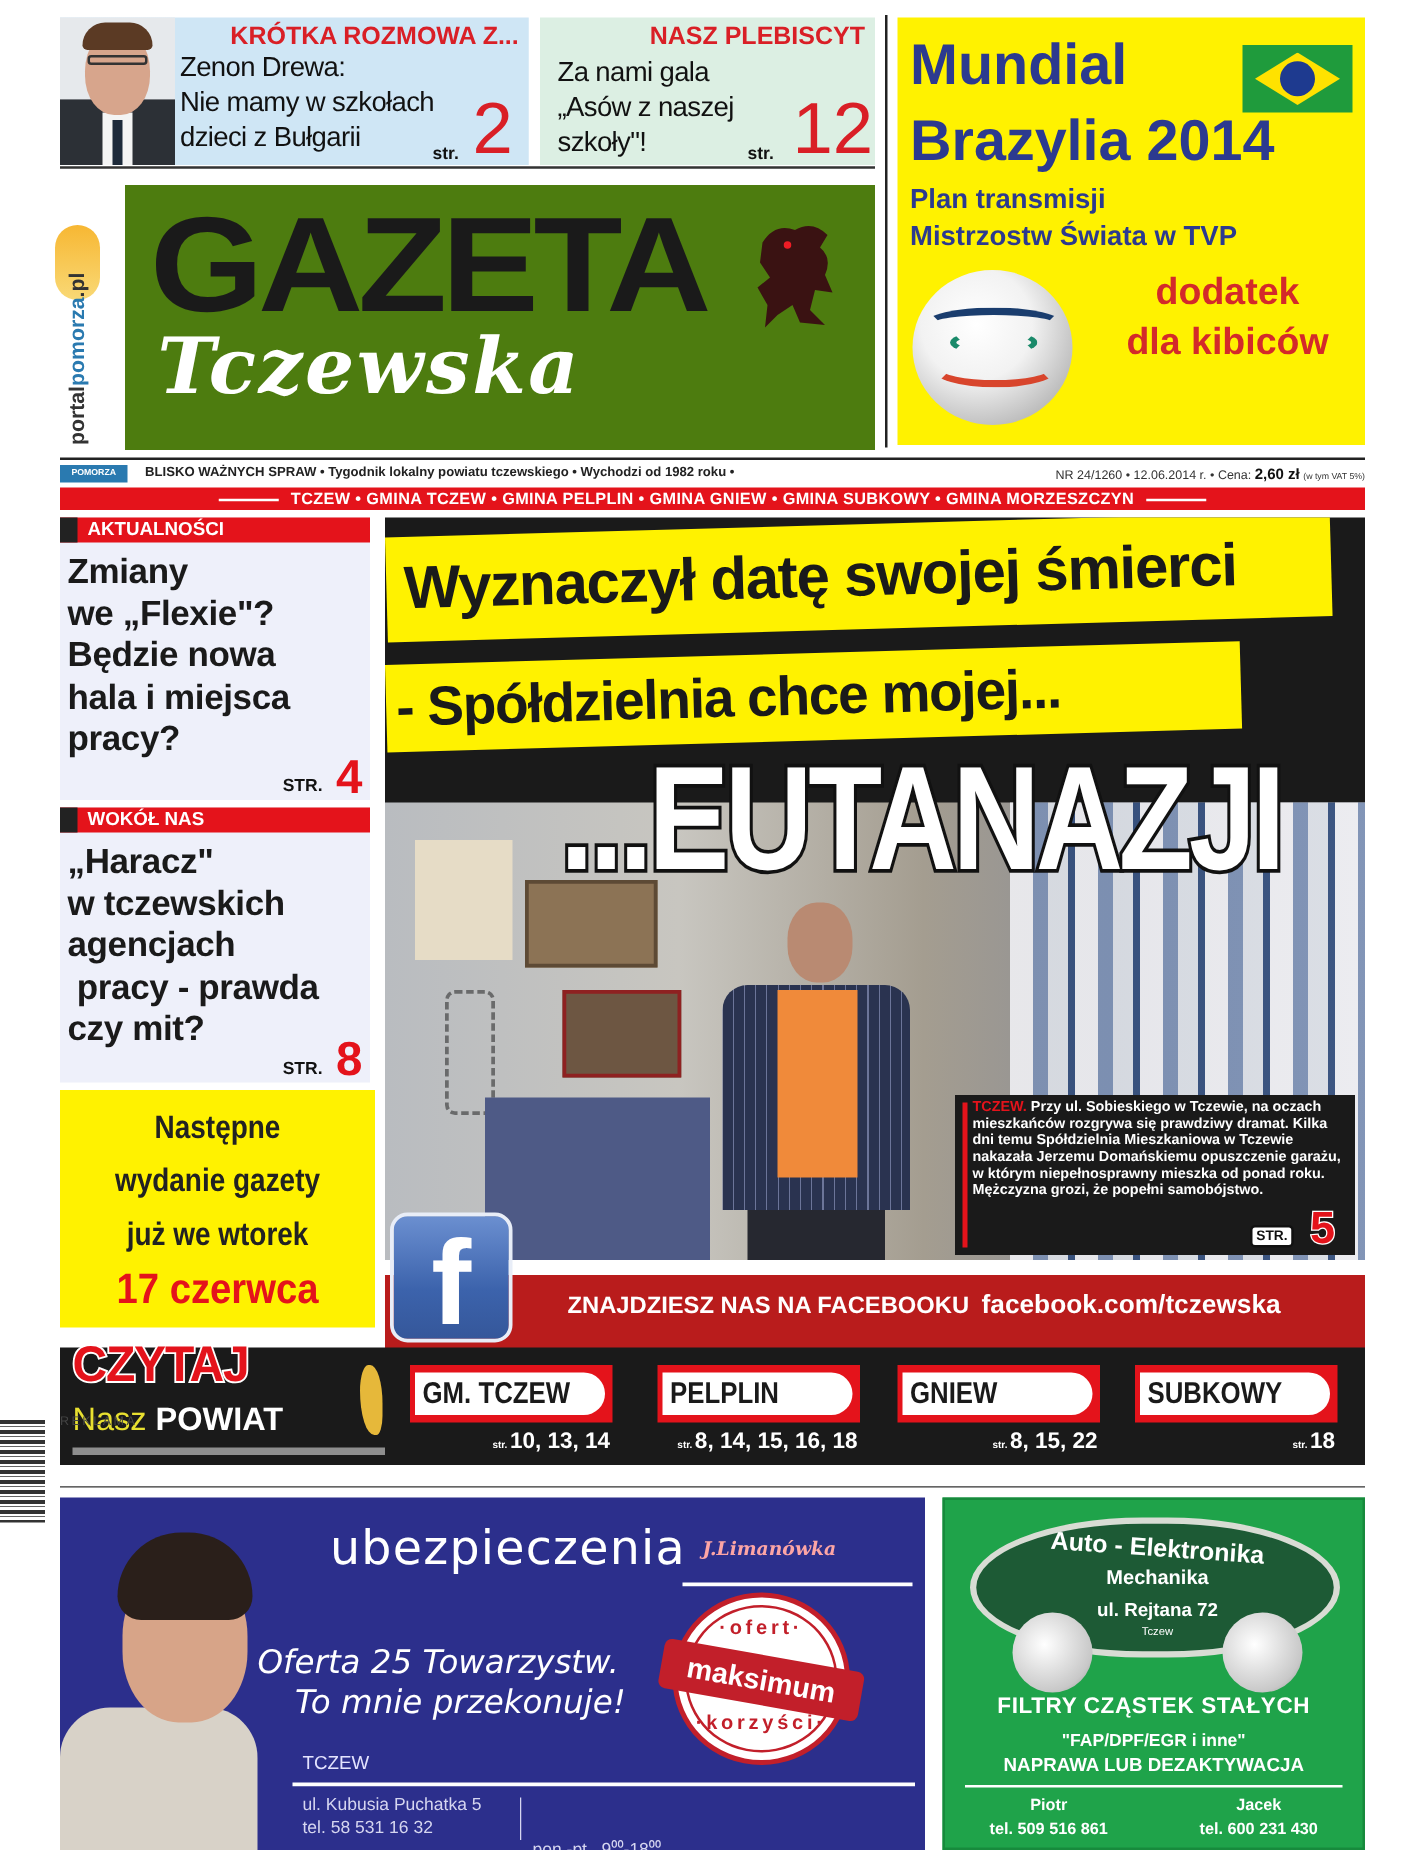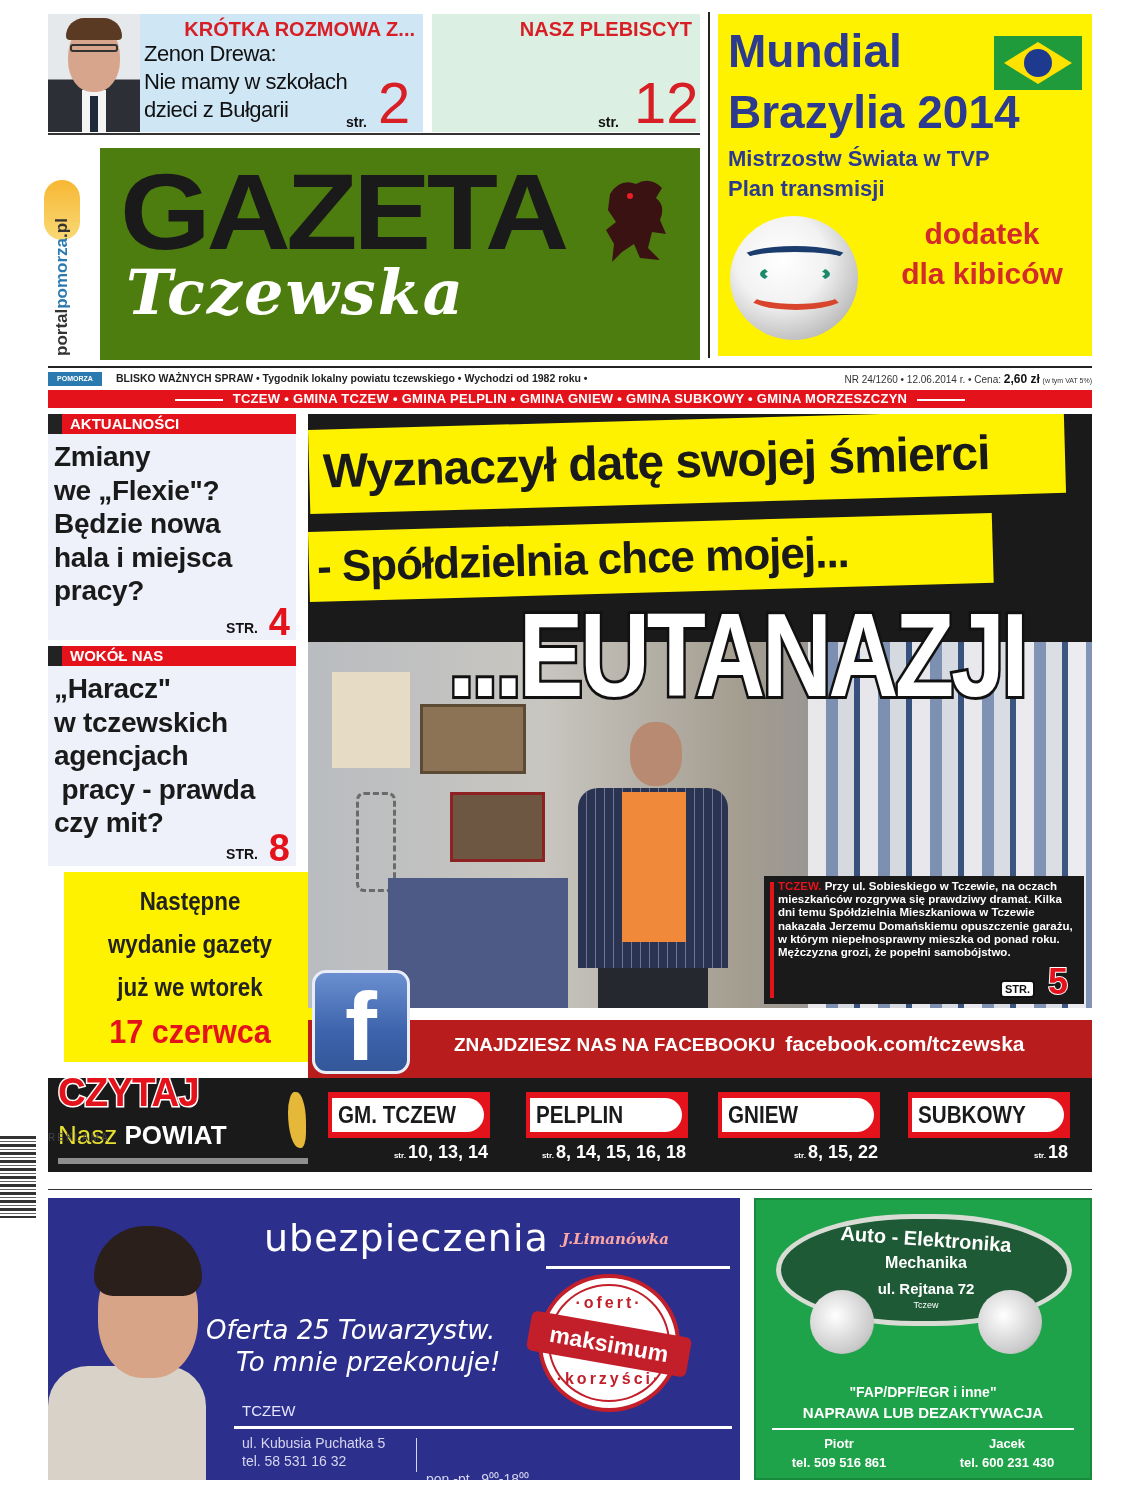--- a/index.html
+++ b/index.html
@@ -65,21 +65,21 @@
   
   .left-card { position: absolute; left: 48px; width: 248px; background: #eef0fa; }
   .card-1 { top: 414px; height: 226px; }
   .card-2 { top: 646px; height: 220px; }
   .section-label { position: absolute; left: 0; top: 0; width: 248px; height: 20px; background: #e4131b; }
   .section-label .blk { position: absolute; left: 0; top: 0; width: 14px; height: 20px; background: #222; }
   .section-label span.txt { position: absolute; left: 22px; top: 1px; color: #fff; font-weight: bold; font-size: 15px; }
   .card-head { position: absolute; left: 6px; top: 26px; font-weight: bold; font-size: 28px; line-height: 33.5px; color: #1a1a1a; letter-spacing: -0.3px; }
   .card-str { position: absolute; right: 38px; bottom: 4px; font-weight: bold; font-size: 14px; color: #111; }
   .card-num { position: absolute; right: 6px; bottom: -4px; font-weight: bold; font-size: 38px; color: #e4131b; line-height: 44px; }
-  .next-issue { position: absolute; left: 48px; top: 872px; width: 252px; height: 190px; background: #fff200; text-align: center; margin-left: 16px; }
+  .next-issue { position: absolute; left: 48px; top: 872px; width: 252px; height: 190px; background: #fff200; text-align: center; }
   .next-issue .lines { position: absolute; left: 0; top: 8px; width: 252px; font-weight: bold; font-size: 26px; line-height: 43px; color: #222; font-family: "Liberation Sans Narrow", "Liberation Sans", sans-serif; transform: scaleX(0.86); }
   .next-issue .date { position: absolute; left: 0; top: 140px; width: 252px; font-weight: bold; font-size: 34px; color: #e4131b; transform: scaleX(0.9); }
 
   
   .main-photo { position: absolute; left: 308px; top: 414px; width: 784px; height: 594px; background: #1a1a1a; overflow: hidden; }
   .photo-scene { position: absolute; left: 0; top: 228px; width: 784px; height: 366px; background: linear-gradient(90deg, #b9bcc0 0%, #c8c6c0 30%, #a49d90 55%, #8d8f96 75%, #c9c9cf 100%); }
   .scene-cabinet { position: absolute; left: 24px; top: 30px; width: 78px; height: 96px; background: #e6dcc6; }
   .scene-shelf { position: absolute; left: 112px; top: 62px; width: 106px; height: 70px; background: #8c7355; border: 3px solid #5d4a35; }
   .scene-frame { position: absolute; left: 142px; top: 150px; width: 95px; height: 70px; background: #6d5642; border: 3px solid #8e2121; }
   .scene-bed { position: absolute; left: 80px; top: 236px; width: 180px; height: 130px; background: #4e5a86; }
@@ -185,20 +185,25 @@
     <div>Zenon Drewa:</div>
     <div>Nie mamy w szkołach</div>
     <div>dzieci z Bułgarii</div>
   </div>
   <div class="str">str.</div>
   <div class="num">2</div>
 </div>
 
 <div class="teaser teaser-2">
   <div class="kicker">NASZ PLEBISCYT</div>
+  <div class="head">
+    <div>Za nami gala</div>
+    <div>„Asów z naszej</div>
+    <div>szkoły"!</div>
+  </div>
   <div class="str">str.</div>
   <div class="num">12</div>
 </div>
 <div class="teaser-rule"></div>
 <div class="top-vrule"></div>
 
 <div class="portal-sun"></div>
 <div class="portal-text">
   <span>portal</span><span class="accent">pomorza</span><span>.pl</span>
 </div>
@@ -213,22 +218,22 @@
 </div>
 
 <div class="mundial">
   <div class="t1">Mundial</div>
   <div class="flag">
       <div class="diamond"></div>
       <div class="globe"></div>
     </div>
   <div class="t2">Brazylia 2014</div>
   <div class="t3">
+    <div>Plan transmisji</div>
     <div>Mistrzostw Świata w TVP</div>
-    <div>Plan transmisji</div>
   </div>
   <div class="ball">
       <div class="s1"></div>
       <div class="s2"></div>
       <div class="s3"></div>
     </div>
   <div class="t4">
     <div>dodatek</div>
     <div>dla kibiców</div>
   </div>
@@ -391,20 +396,21 @@
 <div class="auto-ad">
   <div class="car">
     <div class="body"></div>
     <div class="wheel w1"></div>
     <div class="wheel w2"></div>
     <div class="t1">Auto - Elektronika</div>
     <div class="t2">Mechanika</div>
     <div class="t3">ul. Rejtana 72</div>
     <div class="t4">Tczew</div>
   </div>
+  <div class="auto-l1">FILTRY CZĄSTEK STAŁYCH</div>
   <div class="auto-l2">"FAP/DPF/EGR i inne"</div>
   <div class="auto-l3">NAPRAWA LUB DEZAKTYWACJA</div>
   <div class="auto-rule"></div>
   <div class="contact c1">
     <div>Piotr</div>
     <div>tel. 509 516 861</div>
   </div>
   <div class="contact c2">
     <div>Jacek</div>
     <div>tel. 600 231 430</div>

